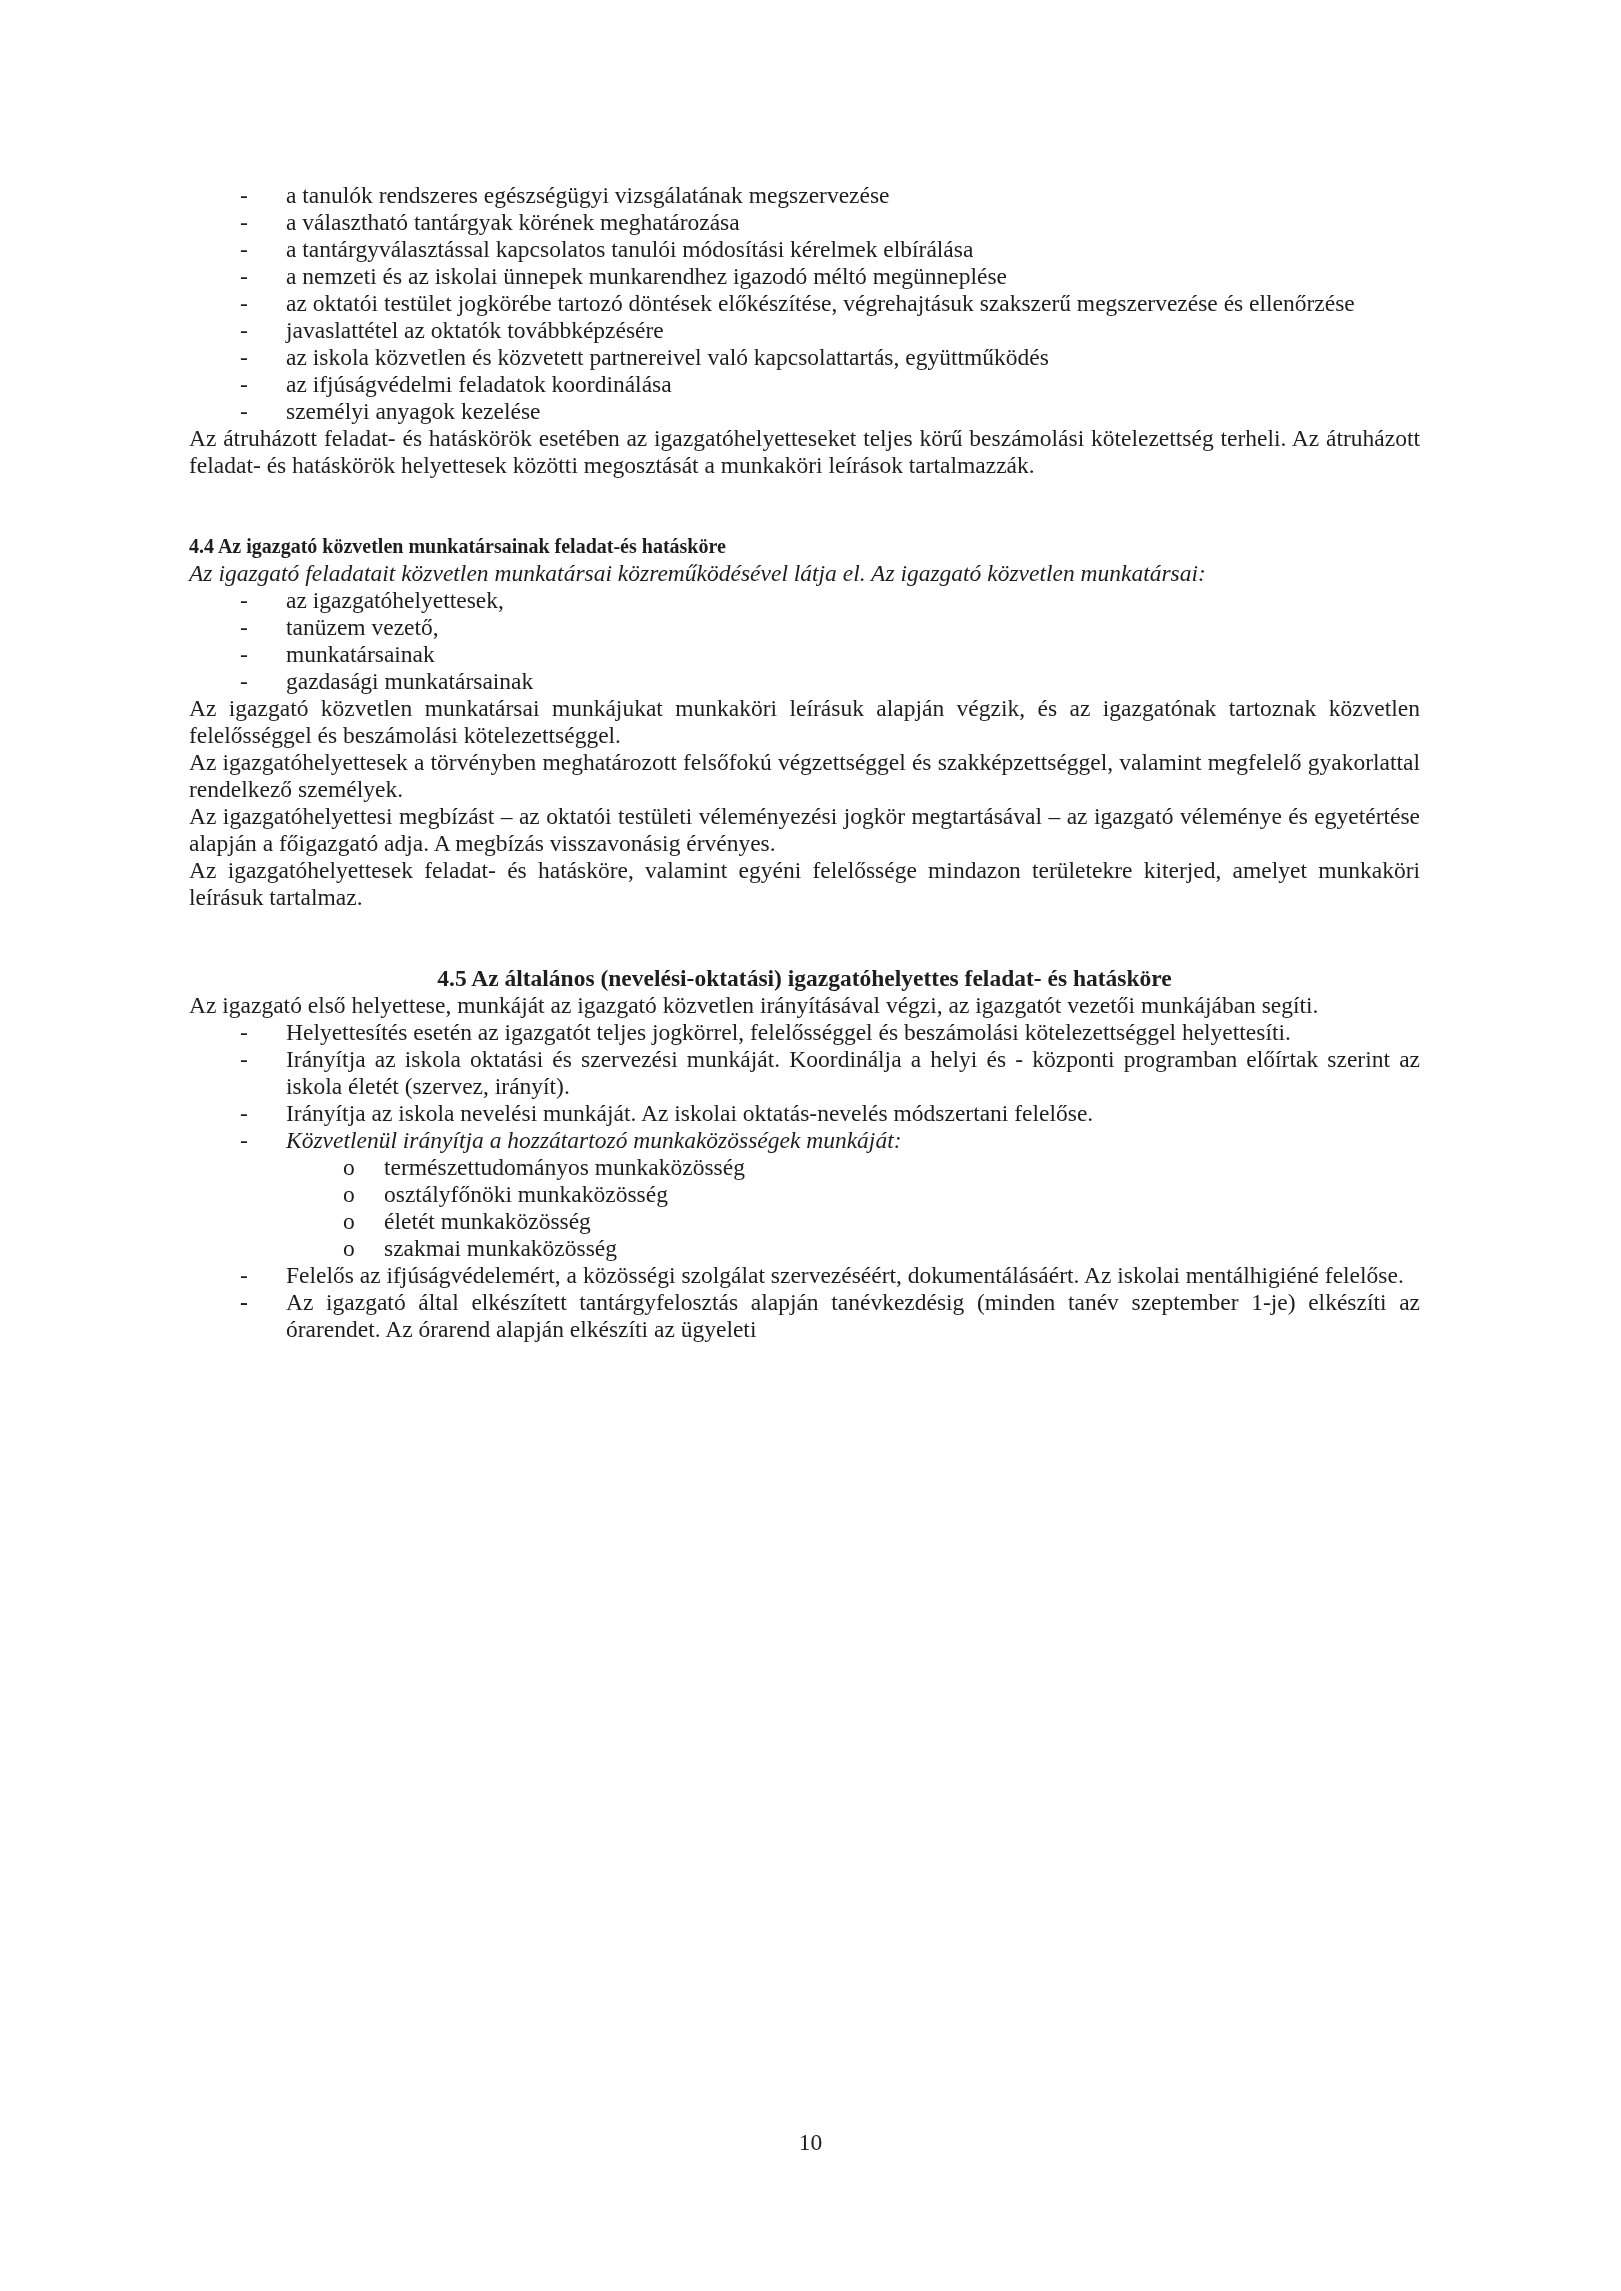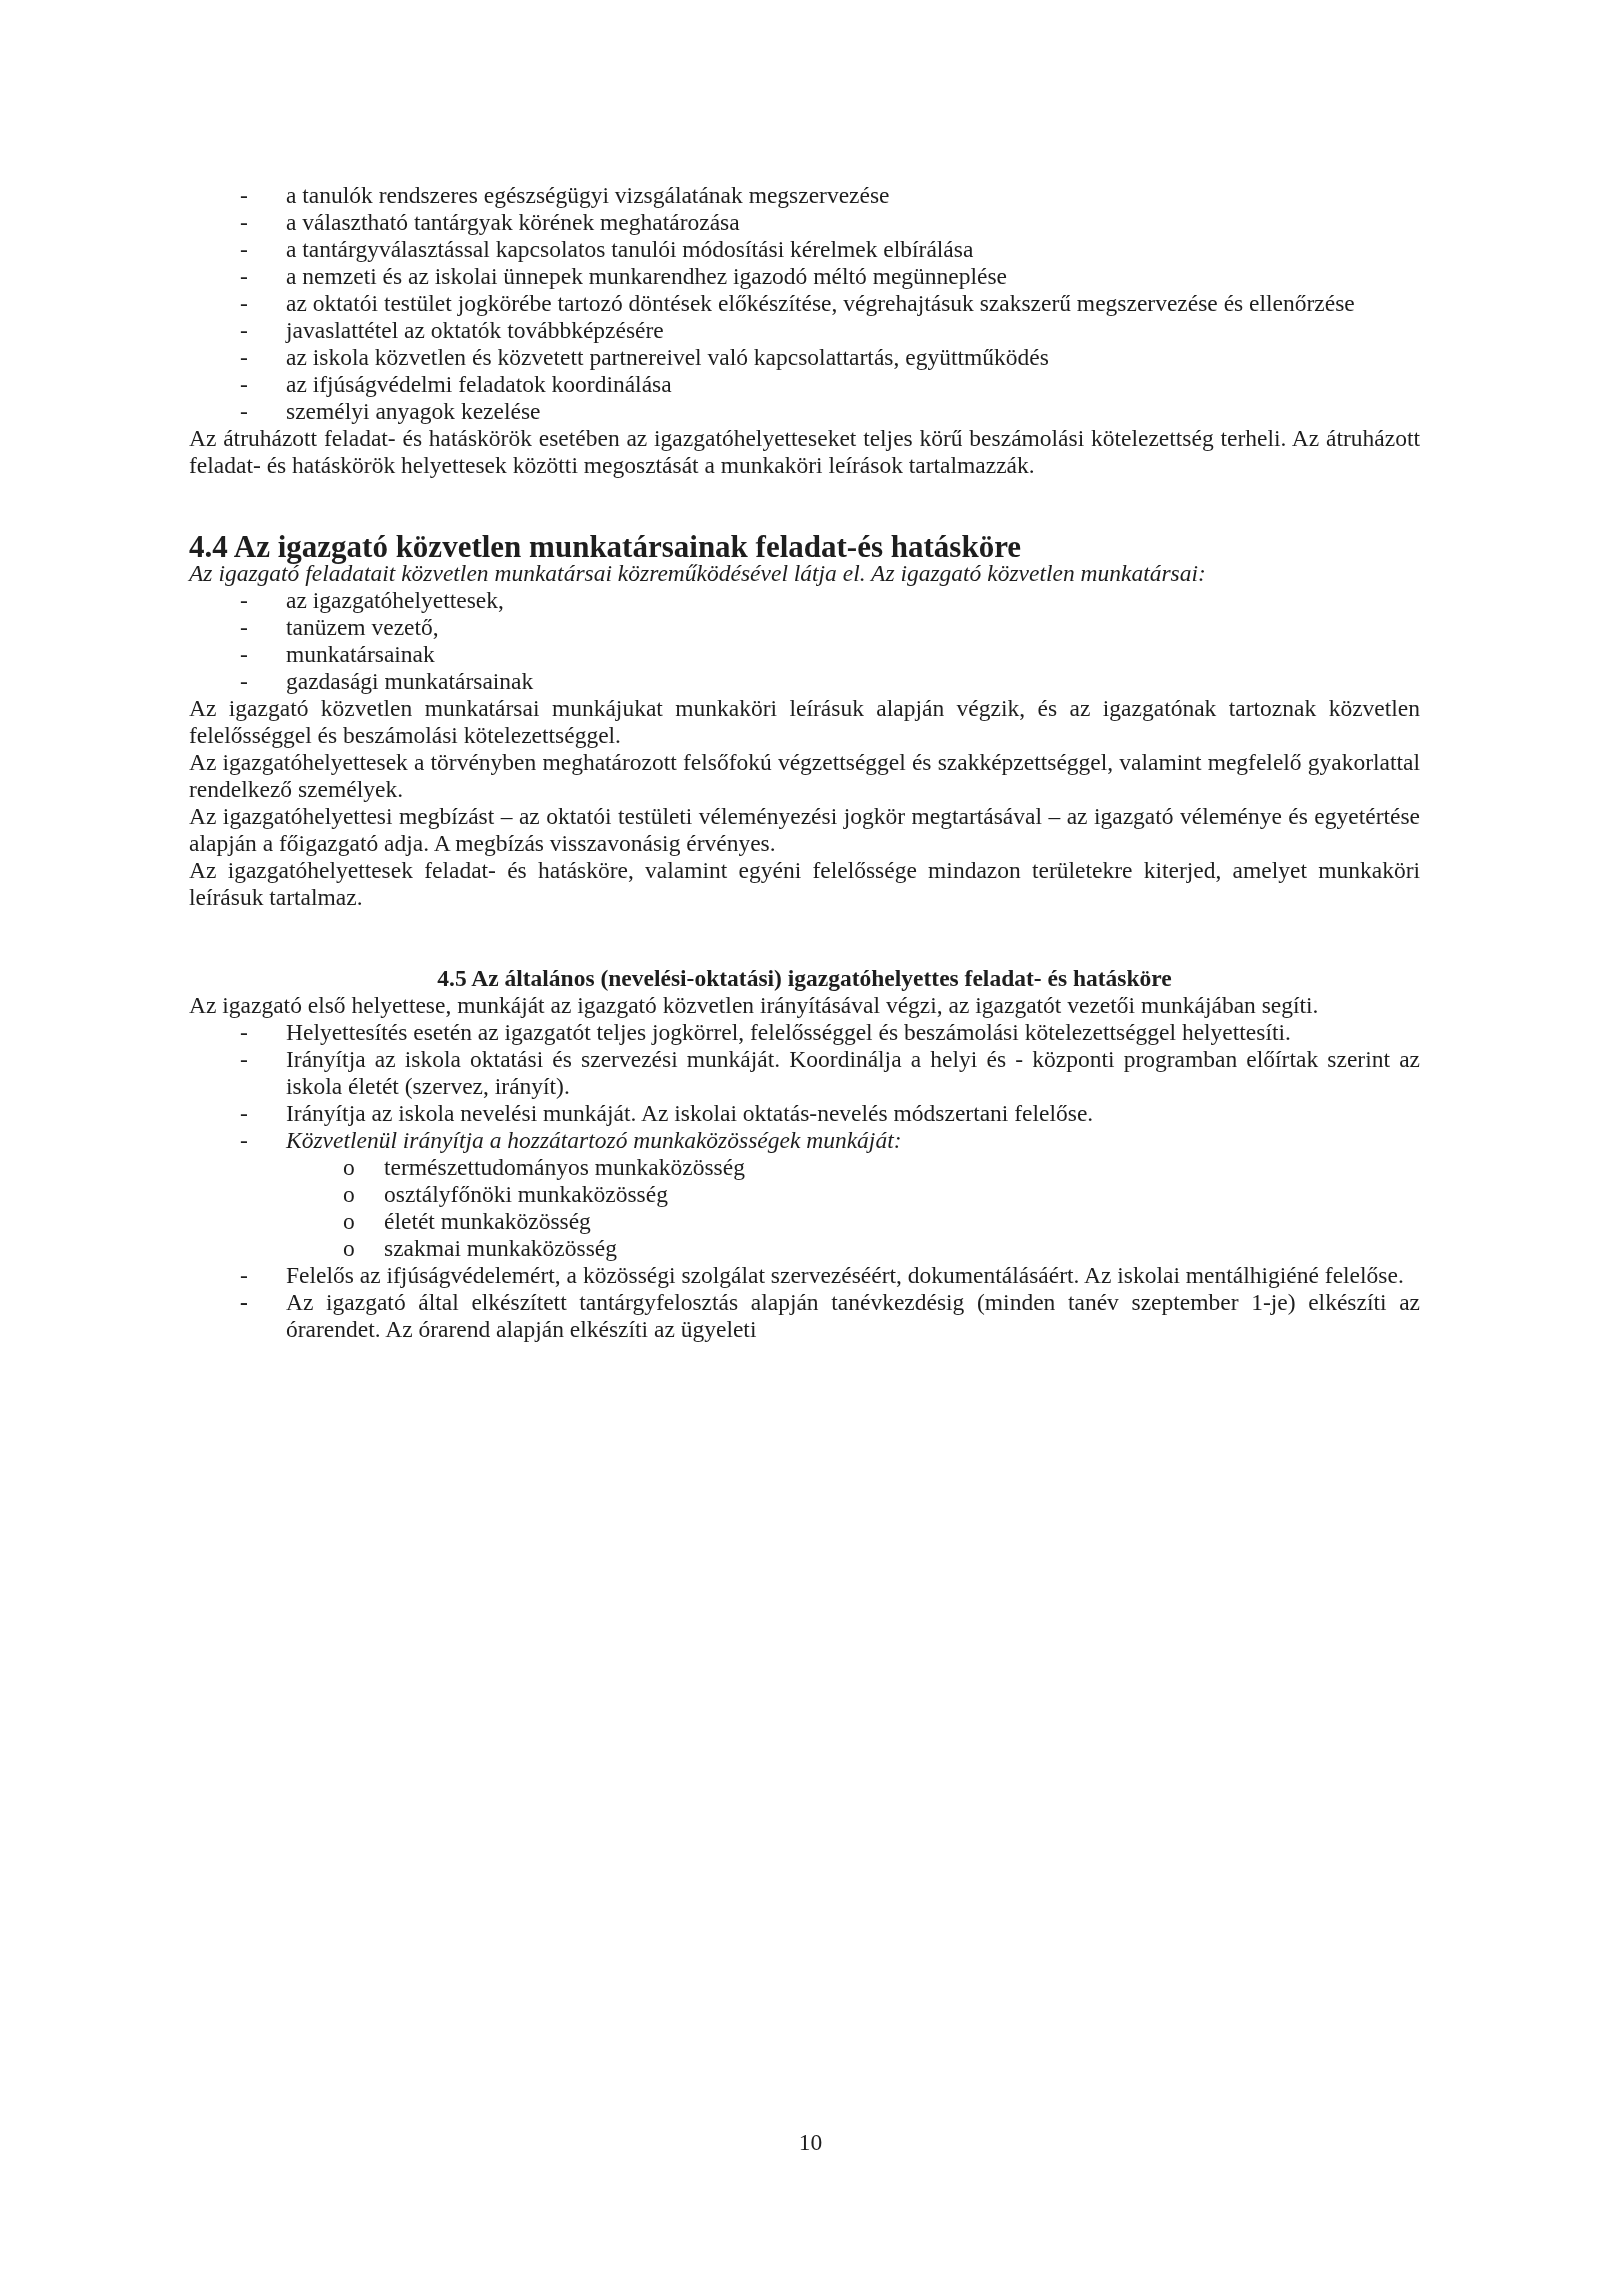--- a/index.html
+++ b/index.html
@@ -45,21 +45,21 @@
       <li><span class="marker">-</span><span>javaslattétel az oktatók továbbképzésére</span></li>
       <li><span class="marker">-</span><span>az iskola közvetlen és közvetett partnereivel való kapcsolattartás, együttműködés</span></li>
       <li><span class="marker">-</span><span>az ifjúságvédelmi feladatok koordinálása</span></li>
       <li><span class="marker">-</span><span>személyi anyagok kezelése</span></li>
     </ul>
 
     <p class="p">Az átruházott feladat- és hatáskörök esetében az igazgatóhelyetteseket teljes körű beszámolási kötelezettség terheli. Az átruházott feladat- és hatáskörök helyettesek közötti megosztását a munkaköri leírások tartalmazzák.</p>
 
     <div class="gap-heading"></div>
 
-    <h2 class="heading" style="font-size:31px;">4.4 Az igazgató közvetlen munkatársainak feladat-és hatásköre</h2>
+    <h2 class="heading" style="font-size:20px;">4.4 Az igazgató közvetlen munkatársainak feladat-és hatásköre</h2>
     <p class="p it">Az igazgató feladatait közvetlen munkatársai közreműködésével látja el. Az igazgató közvetlen munkatársai:</p>
 
     <ul class="dash">
       <li><span class="marker">-</span><span>az igazgatóhelyettesek,</span></li>
       <li><span class="marker">-</span><span>tanüzem vezető,</span></li>
       <li><span class="marker">-</span><span>munkatársainak</span></li>
       <li><span class="marker">-</span><span>gazdasági munkatársainak</span></li>
     </ul>
 
     <p class="p">Az igazgató közvetlen munkatársai munkájukat munkaköri leírásuk alapján végzik, és az igazgatónak tartoznak közvetlen felelősséggel és beszámolási kötelezettséggel.</p>

